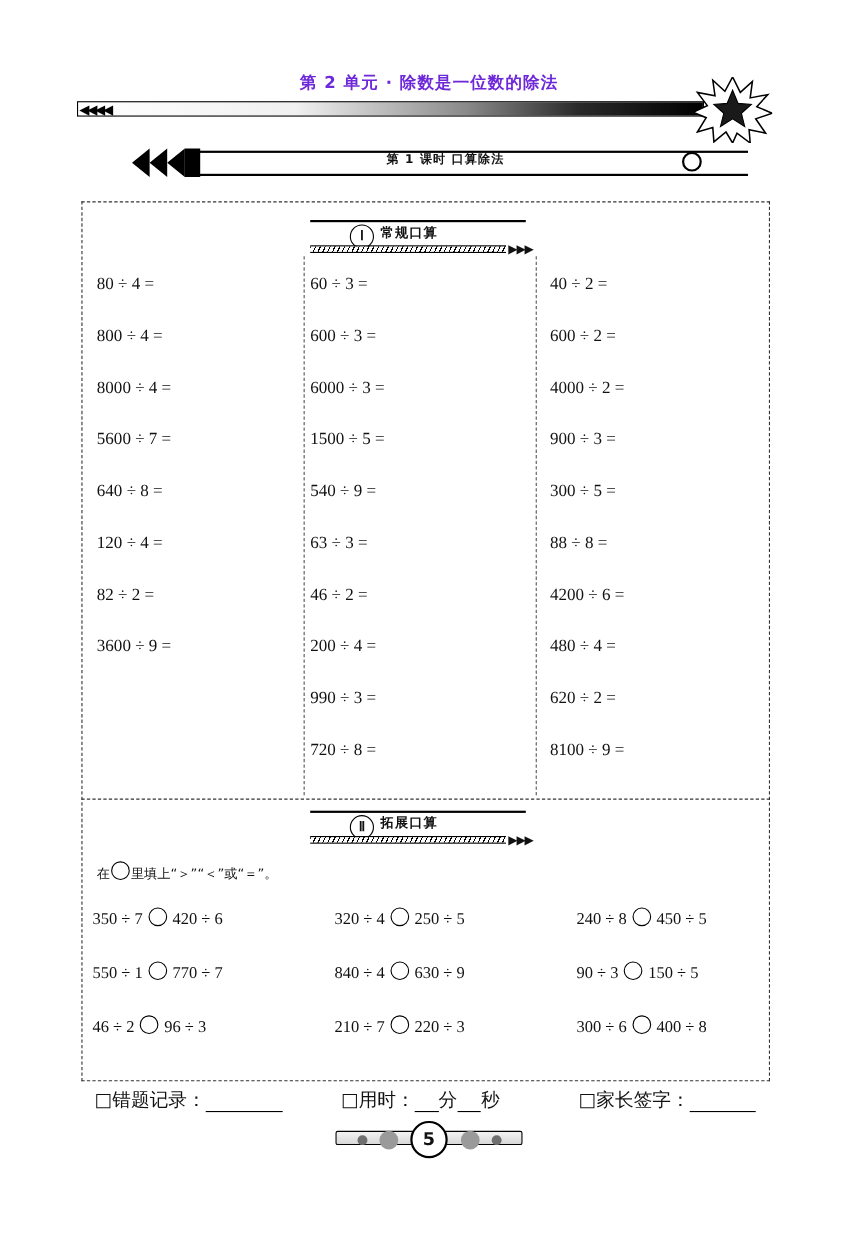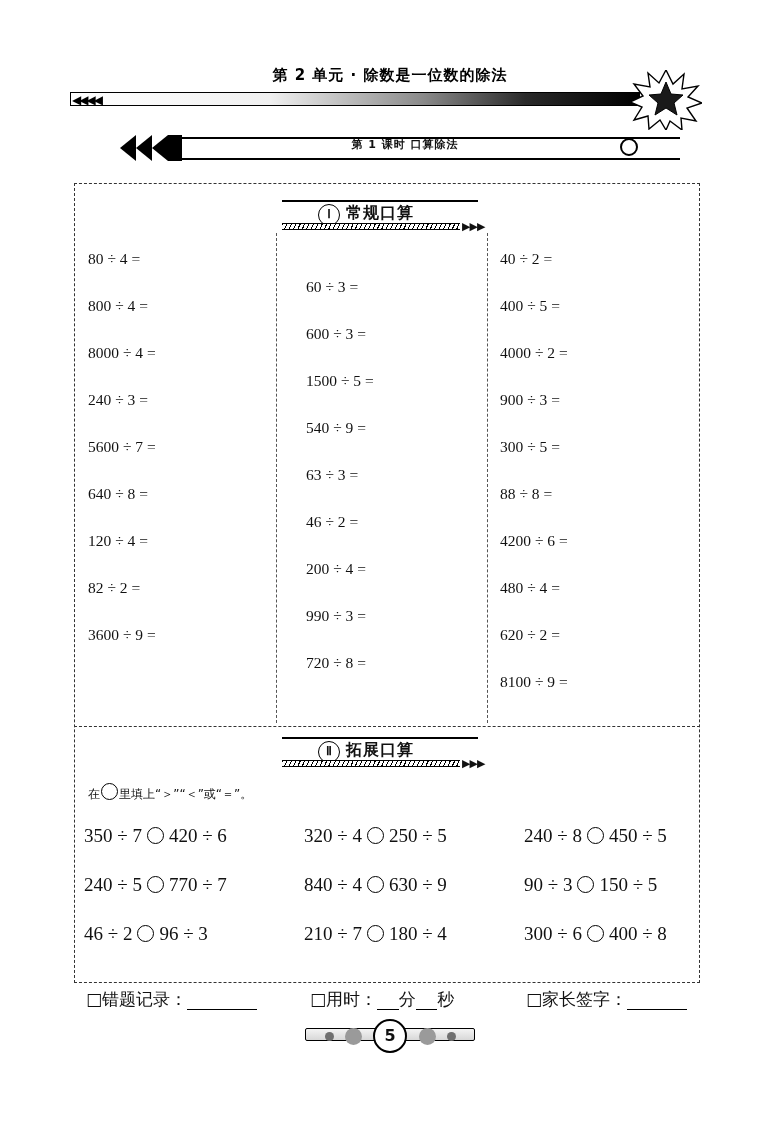--- a/index.html
+++ b/index.html
@@ -23,21 +23,21 @@
   }
   .unit-title{
     position:absolute;
     left:130px;top:0px;
     width:380px;
     text-align:center;
     font-family:"DejaVu Sans", sans-serif;
     font-weight:bold;
     font-size:15px;
     letter-spacing:1px;
-    color:#000000;
+    color:#6d28d9;
   }
   .header-bar{
     position:absolute;
     left:0px;top:26px;
     width:570px;height:14px;
     background:linear-gradient(to right,#ffffff 0%,#f0f0f0 35%,#8a8a8a 62%,#2a2a2a 80%,#000000 100%);
     border:1px solid #000;
     box-sizing:border-box;
   }
   .chev-left{
@@ -116,21 +116,21 @@
     position:absolute;left:36px;top:1px;
     width:22px;height:22px;border:1.5px solid #000;border-radius:50%;
     box-sizing:border-box;
     text-align:center;line-height:19px;
     font-family:"Liberation Serif", serif;
     font-size:12px;font-weight:bold;
   }
   .banner .label{
     position:absolute;left:64px;top:0px;
     font-family:"DejaVu Sans", sans-serif;
-    font-weight:bold;font-size:16px;
+    font-weight:bold;font-size:12px;
     letter-spacing:1px;
   }
   .banner .ln-top{
     position:absolute;left:0px;top:-3px;width:196px;height:2px;background:#000;
   }
   .banner .hatch{
     position:absolute;left:0px;top:20px;width:178px;height:7px;
     background:repeating-linear-gradient(115deg,#000 0 1px,#fff 1px 4px);
     border-top:1px solid #000;border-bottom:1px solid #000;
     box-sizing:border-box;
@@ -143,21 +143,21 @@
 
   #banner1{left:282px;top:203px;}
   #banner2{left:282px;top:740px;}
 
   
   .col{
     position:absolute;
     width:190px;
   }
   .col.c1{left:88px;top:250px;}
-  .col.c2{left:306px;top:250px;margin-top:28px;}
+  .col.c2{left:282px;top:250px;}
   .col.c3{left:500px;top:250px;}
   .prob{
     height:47px;
     font-size:15.5px;
     font-family:Liberation Serif, serif;
     white-space:nowrap;
   }
 
   
   .instr{
@@ -178,21 +178,21 @@
     position:absolute;
     left:84px;top:825px;
     width:610px;
   }
   .cmp-row{
     position:relative;
     height:49px;
   }
   .cmp-cell{
     position:absolute;
-    font-size:19px;
+    font-size:15px;
     white-space:nowrap;
     font-family:"Liberation Serif", serif;
   }
   .cmp-cell .circ-inline{margin:0 5px;}
   .cmp-cell.p1{left:0px;}
   .cmp-cell.p2{left:220px;}
   .cmp-cell.p3{left:440px;text-align:center;}
 
   
   .footer{
@@ -276,43 +276,43 @@
     <div class="num">Ⅰ</div>
     <div class="label">常规口算</div>
     <div class="hatch"></div>
     <div class="arrows">▶▶▶</div>
   </div>
 
   <div class="col c1">
     <div class="prob">80 ÷ 4 =</div>
     <div class="prob">800 ÷ 4 =</div>
     <div class="prob">8000 ÷ 4 =</div>
-    <div class="prob">240 ÷ 3 =</div>
     <div class="prob">5600 ÷ 7 =</div>
     <div class="prob">640 ÷ 8 =</div>
     <div class="prob">120 ÷ 4 =</div>
     <div class="prob">82 ÷ 2 =</div>
     <div class="prob">3600 ÷ 9 =</div>
   </div>
 
   <div class="col c2">
     <div class="prob">60 ÷ 3 =</div>
     <div class="prob">600 ÷ 3 =</div>
+    <div class="prob">6000 ÷ 3 =</div>
     <div class="prob">1500 ÷ 5 =</div>
     <div class="prob">540 ÷ 9 =</div>
     <div class="prob">63 ÷ 3 =</div>
     <div class="prob">46 ÷ 2 =</div>
     <div class="prob">200 ÷ 4 =</div>
     <div class="prob">990 ÷ 3 =</div>
     <div class="prob">720 ÷ 8 =</div>
   </div>
 
   <div class="col c3">
     <div class="prob">40 ÷ 2 =</div>
-    <div class="prob">400 ÷ 5 =</div>
+    <div class="prob">600 ÷ 2 =</div>
     <div class="prob">4000 ÷ 2 =</div>
     <div class="prob">900 ÷ 3 =</div>
     <div class="prob">300 ÷ 5 =</div>
     <div class="prob">88 ÷ 8 =</div>
     <div class="prob">4200 ÷ 6 =</div>
     <div class="prob">480 ÷ 4 =</div>
     <div class="prob">620 ÷ 2 =</div>
     <div class="prob">8100 ÷ 9 =</div>
   </div>
 
@@ -335,35 +335,35 @@
       </div>
       <div class="cmp-cell p2">
         <span>320 ÷ 4</span><span class="circ-inline"></span><span>250 ÷ 5</span>
       </div>
       <div class="cmp-cell p3">
         <span>240 ÷ 8</span><span class="circ-inline"></span><span>450 ÷ 5</span>
       </div>
     </div>
     <div class="cmp-row">
       <div class="cmp-cell p1">
-        <span>240 ÷ 5</span><span class="circ-inline"></span><span>770 ÷ 7</span>
+        <span>550 ÷ 1</span><span class="circ-inline"></span><span>770 ÷ 7</span>
       </div>
       <div class="cmp-cell p2">
         <span>840 ÷ 4</span><span class="circ-inline"></span><span>630 ÷ 9</span>
       </div>
       <div class="cmp-cell p3">
         <span>90 ÷ 3</span><span class="circ-inline"></span><span>150 ÷ 5</span>
       </div>
     </div>
     <div class="cmp-row">
       <div class="cmp-cell p1">
         <span>46 ÷ 2</span><span class="circ-inline"></span><span>96 ÷ 3</span>
       </div>
       <div class="cmp-cell p2">
-        <span>210 ÷ 7</span><span class="circ-inline"></span><span>180 ÷ 4</span>
+        <span>210 ÷ 7</span><span class="circ-inline"></span><span>220 ÷ 3</span>
       </div>
       <div class="cmp-cell p3">
         <span>300 ÷ 6</span><span class="circ-inline"></span><span>400 ÷ 8</span>
       </div>
     </div>
   </div>
 
   <div class="footer">
     <div class="f1">
       <span>□错题记录：</span><span class="ul">&nbsp;&nbsp;&nbsp;&nbsp;&nbsp;&nbsp;&nbsp;&nbsp;&nbsp;&nbsp;&nbsp;&nbsp;&nbsp;</span>

